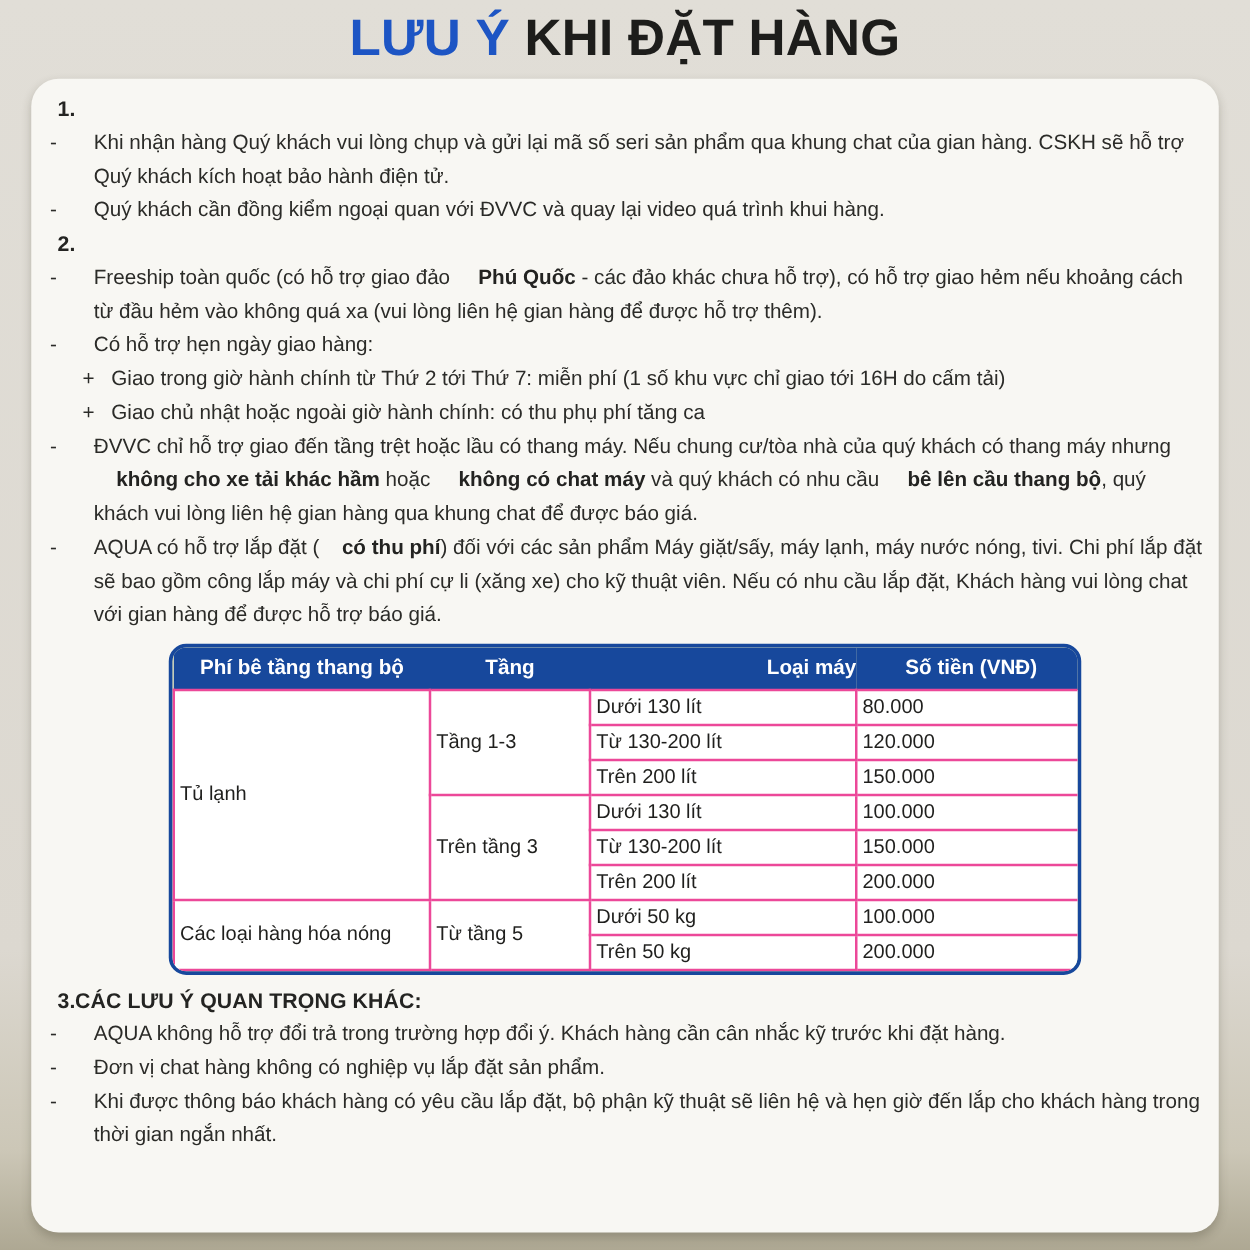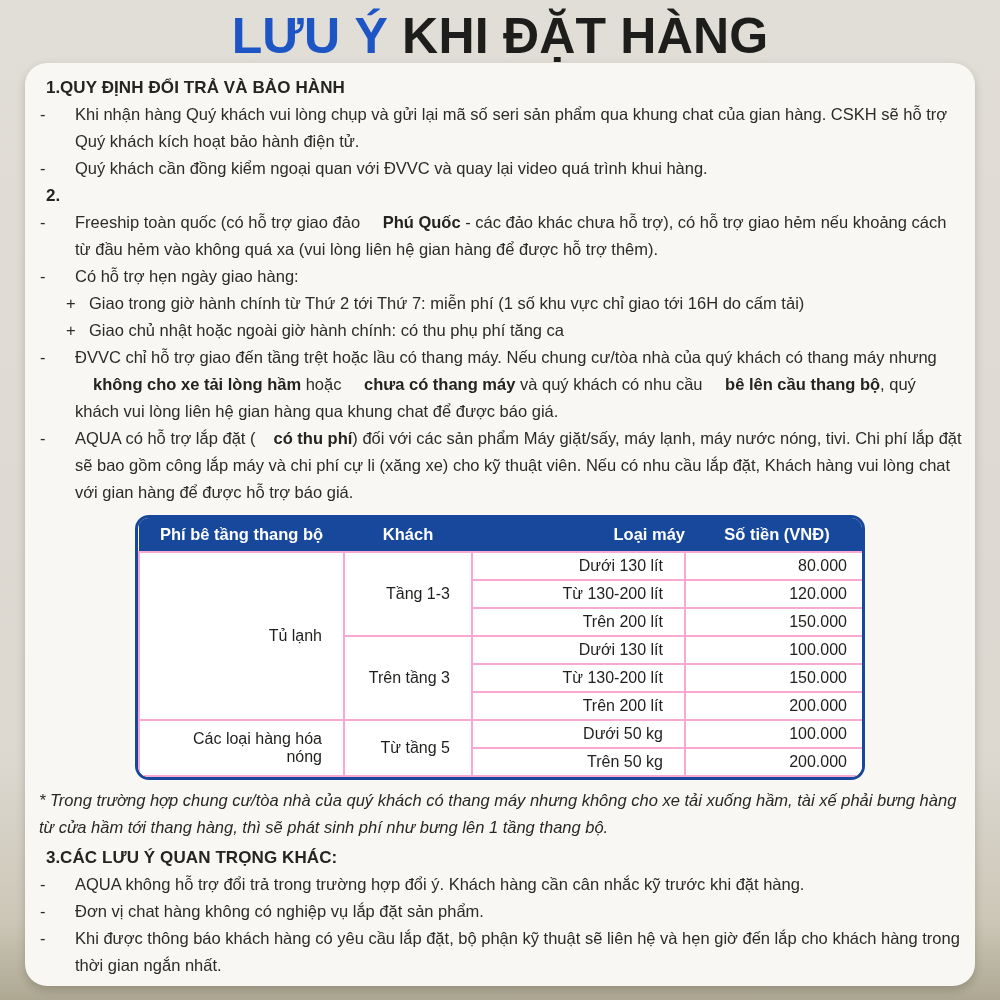--- a/index.html
+++ b/index.html
@@ -6,21 +6,21 @@
   html, body { width: 1000px; height: 1000px; overflow: hidden; }
   body {
     font-family: "Liberation Sans", sans-serif;
     background: linear-gradient(180deg, #e1ded7 0%, #dcd8d0 76%, #ccc7b7 92%, #aea893 100%);
     position: relative;
     color: #262624;
   }
   .page-title {
     text-align: center;
     padding-top: 7px;
-    font-size: 50px;
+    font-size: 41px;
     font-weight: bold;
     letter-spacing: 0.2px;
     color: #1d1d1b;
     white-space: nowrap;
   }
   .page-title .hl { color: #1d55c4; }
   .card {
     position: absolute;
     left: 25px; top: 63px;
     width: 950px; height: 923px;
@@ -64,28 +64,28 @@
   }
   table.fees th {
     background: #17489c;
     color: #ffffff;
     font-weight: bold;
     font-size: 16.5px;
     height: 34px;
     border: none;
   }
   table.fees td {
-    border: 2px solid #f9a8d4;
+    border: 2px solid #ec4899;
     background: #ffffff;
-    text-align: right;
+    text-align: left;
     vertical-align: middle;
     font-size: 16px;
     color: #1f1f1d;
     height: 28px;
-    padding: 0 21px;
+    padding: 0 4px;
   }
   .col-cat { width: 205px; }
   .col-floor { width: 128px; }
   .col-type { width: 213px; text-align: right; }
   .col-amt { width: 184px; }
   .note {
     font-style: italic;
     font-size: 16.5px;
     line-height: 27px;
     color: #272725;
@@ -94,21 +94,20 @@
 </style>
 </head>
 <body>
 
 <div class="page-title"><span class="hl">LƯU Ý</span><span> KHI ĐẶT HÀNG</span></div>
 
 <div class="card">
   <div>
       <div class="sec-head">
         <span class="num">1.</span>
-        <span class="tx">QUY ĐỊNH ĐỔI TRẢ VÀ BẢO HÀNH</span>
       </div>
       <div class="item">
         <span class="mk">-</span>
         <span class="tx">Khi nhận hàng Quý khách vui lòng chụp và gửi lại mã số seri sản phẩm qua khung chat của gian hàng. CSKH sẽ hỗ trợ Quý khách kích hoạt bảo hành điện tử.</span>
       </div>
       <div class="item">
         <span class="mk">-</span>
         <span class="tx">Quý khách cần đồng kiểm ngoại quan với ĐVVC và quay lại video quá trình khui hàng.</span>
       </div>
       <div class="sec-head">
@@ -125,32 +124,32 @@
       <div class="item plus">
         <span class="mk">+</span>
         <span class="tx">Giao trong giờ hành chính từ Thứ 2 tới Thứ 7: miễn phí (1 số khu vực chỉ giao tới 16H do cấm tải)</span>
       </div>
       <div class="item plus">
         <span class="mk">+</span>
         <span class="tx">Giao chủ nhật hoặc ngoài giờ hành chính: có thu phụ phí tăng ca</span>
       </div>
       <div class="item">
         <span class="mk">-</span>
-        <span class="tx">ĐVVC chỉ hỗ trợ giao đến tầng trệt hoặc lầu có thang máy. Nếu chung cư/tòa nhà của quý khách có thang máy nhưng <b>không cho xe tải lòng hầm</b> hoặc <b>chưa có thang máy</b> và quý khách có nhu cầu <b>bê lên cầu thang bộ</b>, quý khách vui lòng liên hệ gian hàng qua khung chat để được báo giá.</span>
+        <span class="tx">ĐVVC chỉ hỗ trợ giao đến tầng trệt hoặc lầu có thang máy. Nếu chung cư/tòa nhà của quý khách có thang máy nhưng <b>không cho xe tải khác hầm</b> hoặc <b>không có chat máy</b> và quý khách có nhu cầu <b>bê lên cầu thang bộ</b>, quý khách vui lòng liên hệ gian hàng qua khung chat để được báo giá.</span>
       </div>
       <div class="item">
         <span class="mk">-</span>
         <span class="tx">AQUA có hỗ trợ lắp đặt (<b>có thu phí</b>) đối với các sản phẩm Máy giặt/sấy, máy lạnh, máy nước nóng, tivi. Chi phí lắp đặt sẽ bao gồm công lắp máy và chi phí cự li (xăng xe) cho kỹ thuật viên. Nếu có nhu cầu lắp đặt, Khách hàng vui lòng chat với gian hàng để được hỗ trợ báo giá.</span>
       </div>
       <div class="tbl-wrap">
         <table class="fees">
           <thead>
             <tr>
               <th class="col-cat">Phí bê tầng thang bộ</th>
-              <th class="col-floor">Khách</th>
+              <th class="col-floor">Tầng</th>
               <th class="col-type">Loại máy</th>
               <th class="col-amt">Số tiền (VNĐ)</th>
             </tr>
           </thead>
           <tbody>
             <tr>
               <td class="col-cat" rowspan="6">Tủ lạnh</td>
               <td class="col-floor" rowspan="3">Tầng 1-3</td>
               <td class="col-type">Dưới 130 lít</td>
               <td class="col-amt">80.000</td>
@@ -182,21 +181,20 @@
               <td class="col-type">Dưới 50 kg</td>
               <td class="col-amt">100.000</td>
             </tr>
             <tr>
               <td class="col-type">Trên 50 kg</td>
               <td class="col-amt">200.000</td>
             </tr>
           </tbody>
         </table>
       </div>
-      <div class="note">* Trong trường hợp chung cư/tòa nhà của quý khách có thang máy nhưng không cho xe tải xuống hầm, tài xế phải bưng hàng từ cửa hầm tới thang hàng, thì sẽ phát sinh phí như bưng lên 1 tầng thang bộ.</div>
       <div class="sec-head">
         <span class="num">3.</span>
         <span class="tx">CÁC LƯU Ý QUAN TRỌNG KHÁC:</span>
       </div>
       <div class="item">
         <span class="mk">-</span>
         <span class="tx">AQUA không hỗ trợ đổi trả trong trường hợp đổi ý. Khách hàng cần cân nhắc kỹ trước khi đặt hàng.</span>
       </div>
       <div class="item">
         <span class="mk">-</span>

